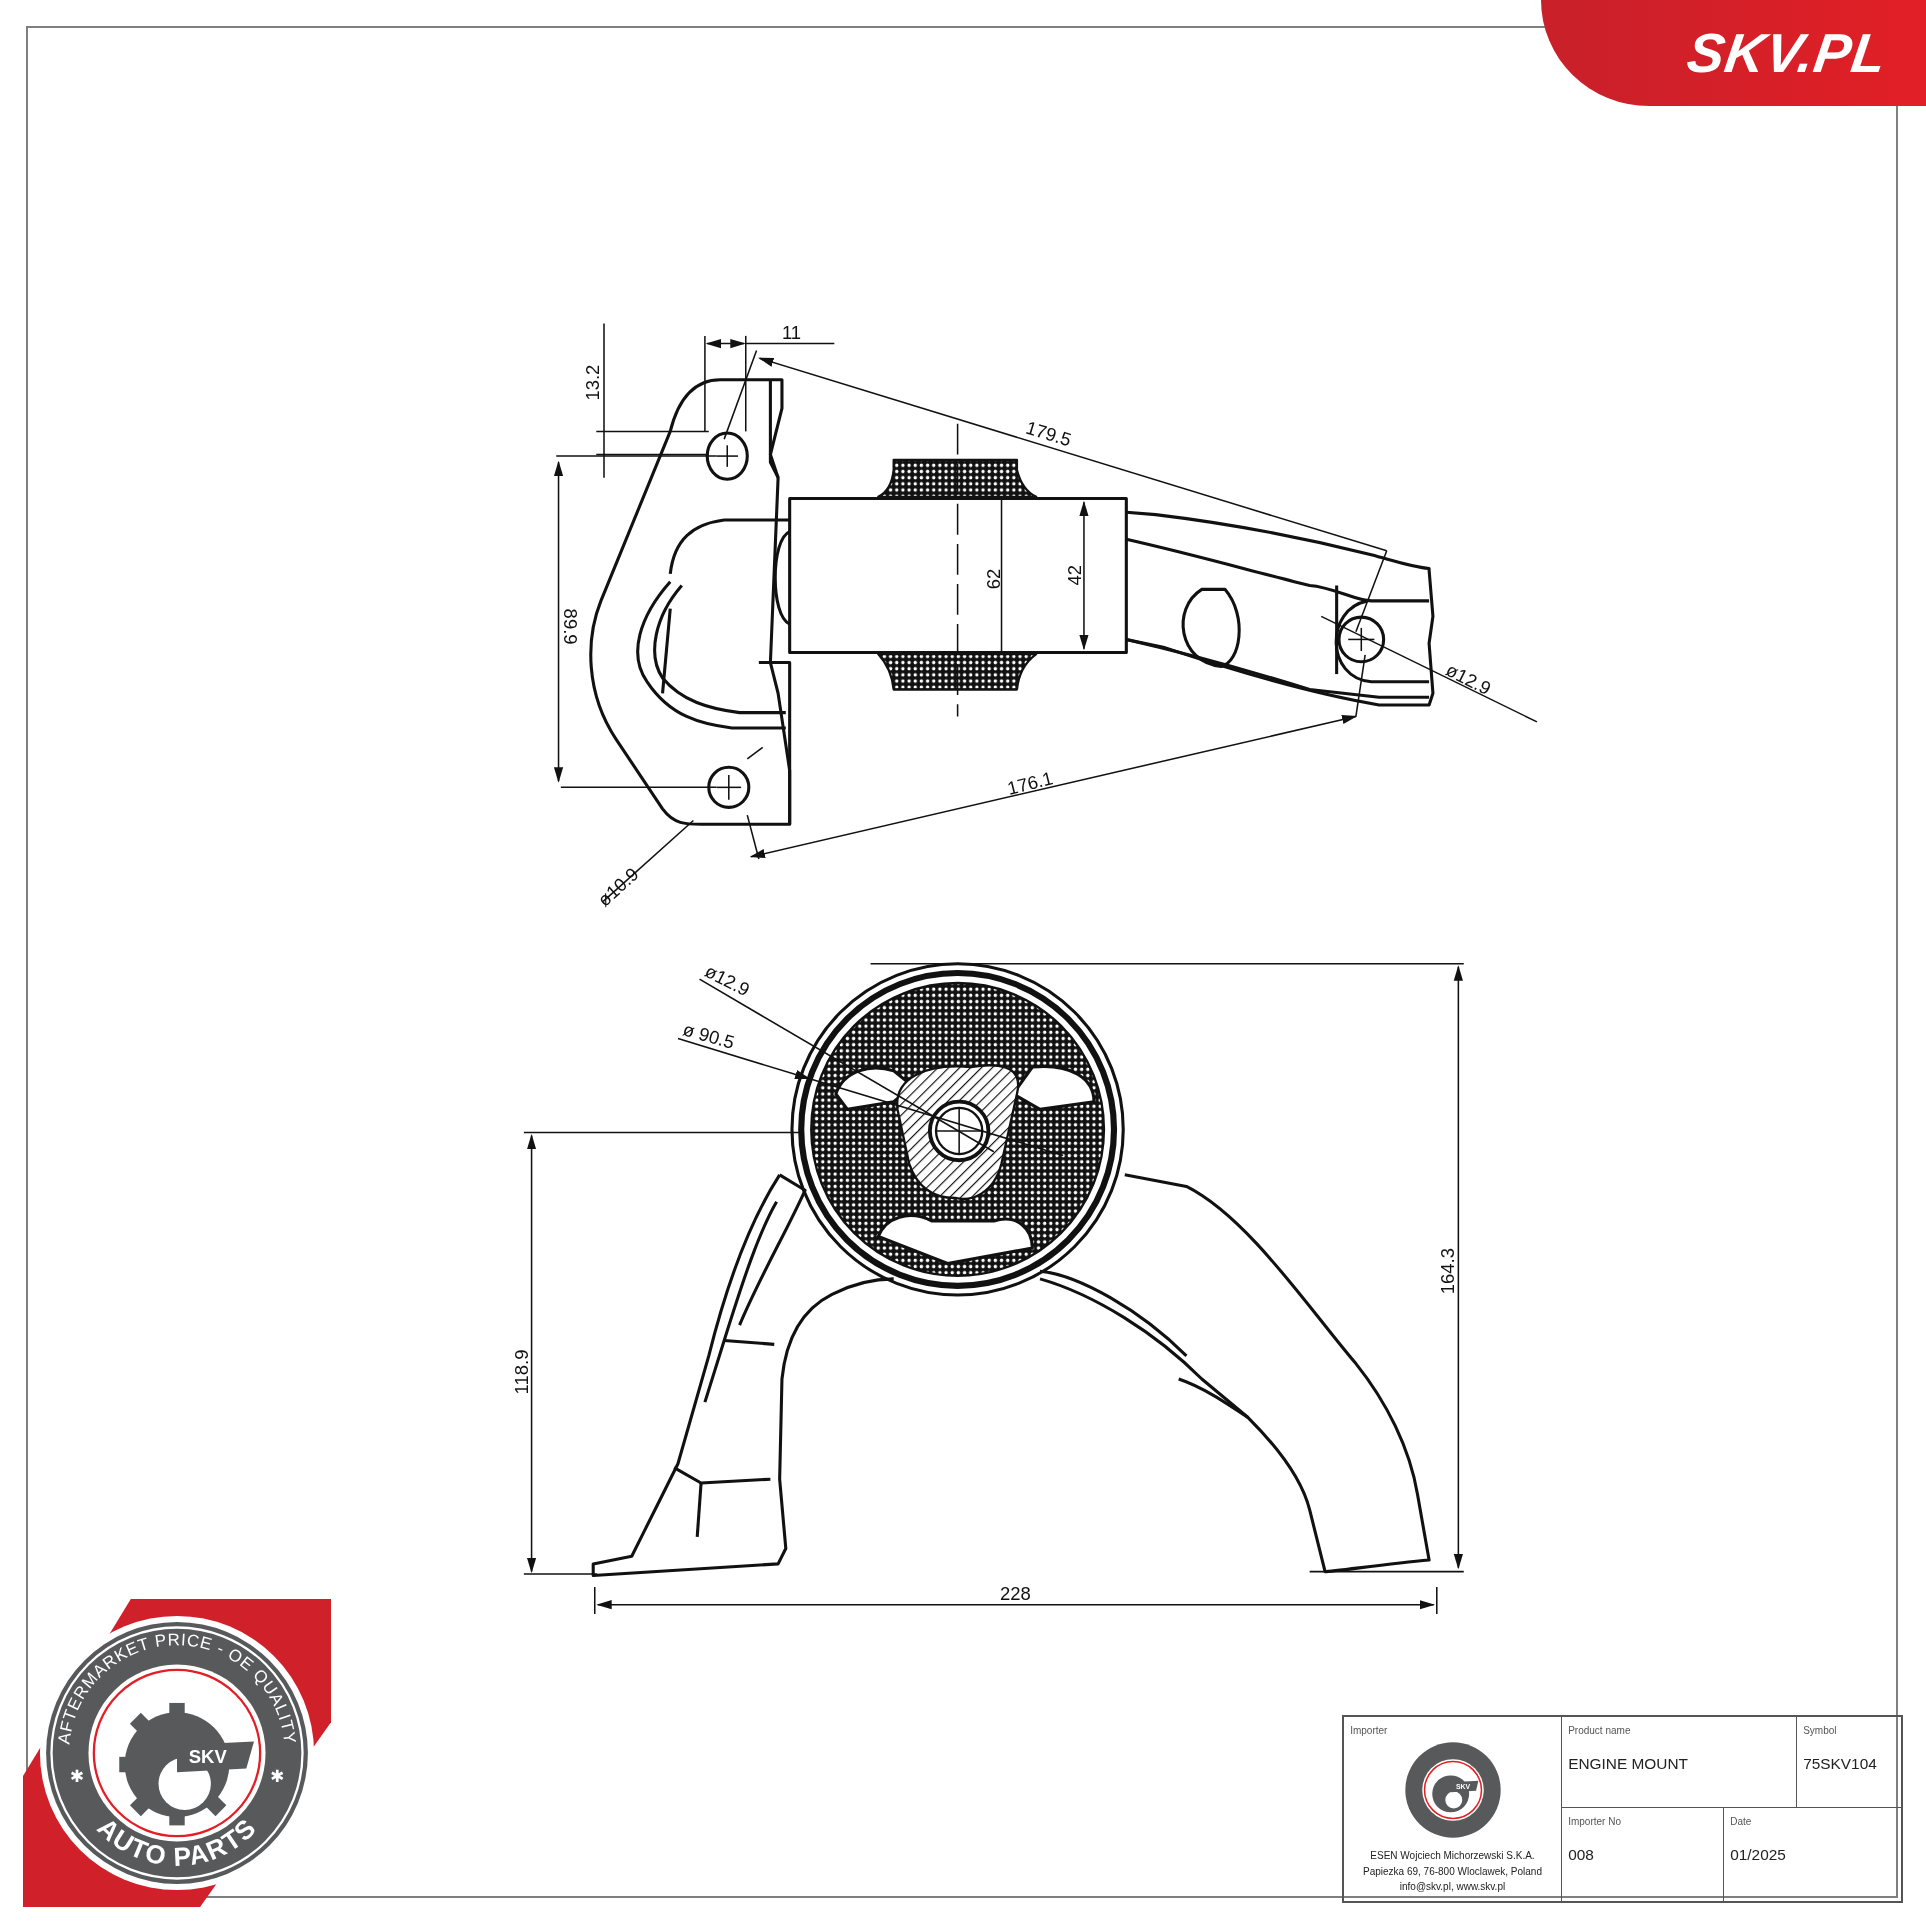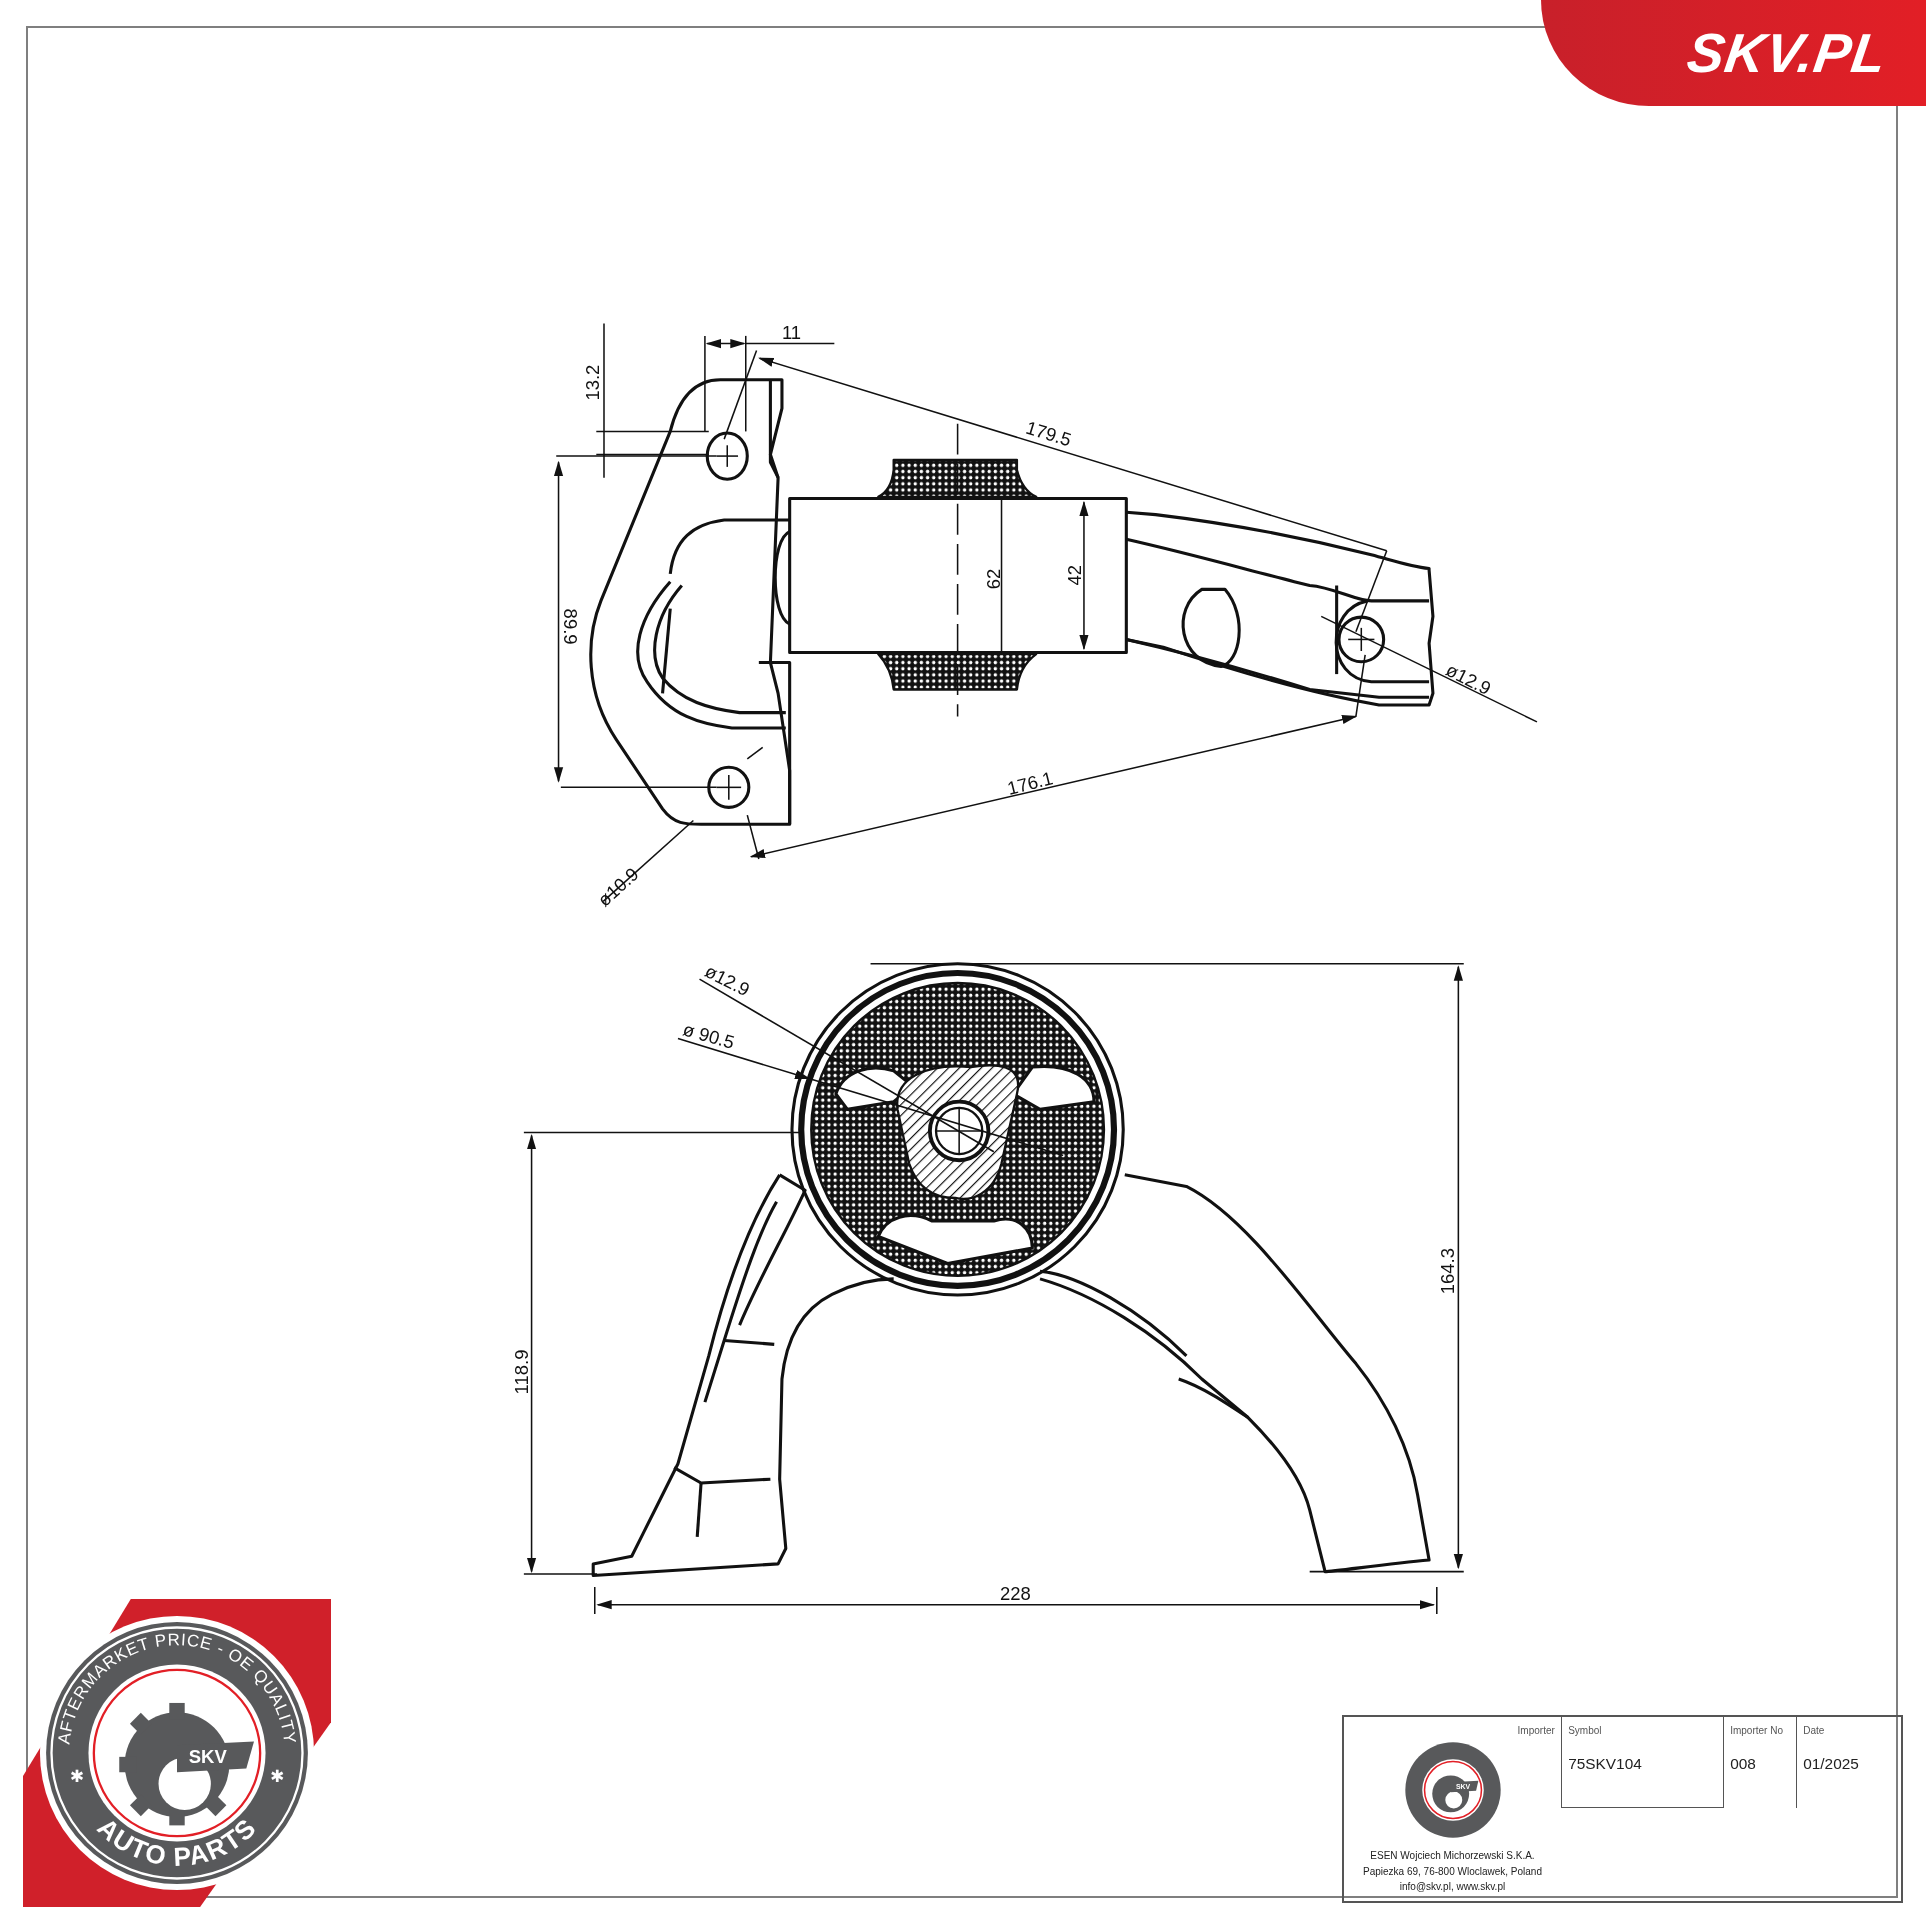--- a/index.html
+++ b/index.html
@@ -7,21 +7,21 @@
   .frame{position:absolute;left:26px;top:26px;width:1872px;height:1872px;border:2.3px solid #7f7f7f;box-sizing:border-box;}
   .brand-tab{position:absolute;left:1541px;top:0;width:385px;height:106px;background:linear-gradient(90deg,#c8202a,#e21f26);border-bottom-left-radius:108px 106px;display:flex;align-items:center;justify-content:flex-end;padding-right:40px;box-sizing:border-box;}
   .brand-tab span{color:#fff;font-weight:bold;font-style:italic;font-size:55px;letter-spacing:0.8px;transform:skewX(-8deg);}
   svg.drawing{position:absolute;left:0;top:0;}
   .dim{font-family:"Liberation Sans",sans-serif;font-size:24px;fill:#111;}
   .title-block{position:absolute;left:1342px;top:1715px;width:561px;height:188px;border:2.3px solid #555;box-sizing:border-box;display:grid;grid-template-columns:217px 162px 73px 1fr;grid-template-rows:91px 1fr;}
   .cell{border-left:1.5px solid #555;position:relative;padding:7.7px 6.2px;box-sizing:border-box;font-size:17px;color:#222;}
   .cell .lbl{font-size:10px;color:#555;display:block;margin-bottom:18.5px;}
   .cell .val{font-size:15.4px;}
   .importer{grid-row:1/3;border-left:none;text-align:center;}
-  .importer .lbl{text-align:right;margin-bottom:4.6px;}
+  .importer .lbl{text-align:left;margin-bottom:4.6px;}
   .importer .addr{font-size:10px;line-height:15.4px;color:#222;margin-top:3.1px;}
   .importer .addr b{font-weight:normal;}
   .r1{border-bottom:1.5px solid #555;}
   .badge{position:absolute;left:23px;top:1599px;}
 </style>
 </head>
 <body>
 
 <div class="frame"></div>
 
@@ -217,20 +217,24 @@
       <circle cx="66" cy="78" r="11" fill="#fff"></circle>
       <polygon points="62,55 98,53 95,66 62,68" fill="#58595b"></polygon>
       <text x="78" y="64" font-size="9" fill="#fff" font-family="Liberation Sans, sans-serif" text-anchor="middle" font-weight="bold">SKV</text>
     </svg>
     <div class="addr">
       <b>ESEN Wojciech Michorzewski S.K.A.</b><br>
       <span>Papiezka 69, 76-800 Wloclawek, Poland</span><br>
       <span>info@skv.pl, www.skv.pl</span>
     </div>
   </div>
+  <div class="cell r1" style="grid-column:2/4">
+    <span class="lbl">Product name</span>
+    <span class="val">ENGINE MOUNT</span>
+  </div>
   <div class="cell r1">
     <span class="lbl">Symbol</span>
     <span class="val">75SKV104</span>
   </div>
   <div class="cell">
     <span class="lbl">Importer No</span>
     <span class="val">008</span>
   </div>
   <div class="cell">
     <span class="lbl">Date</span>

